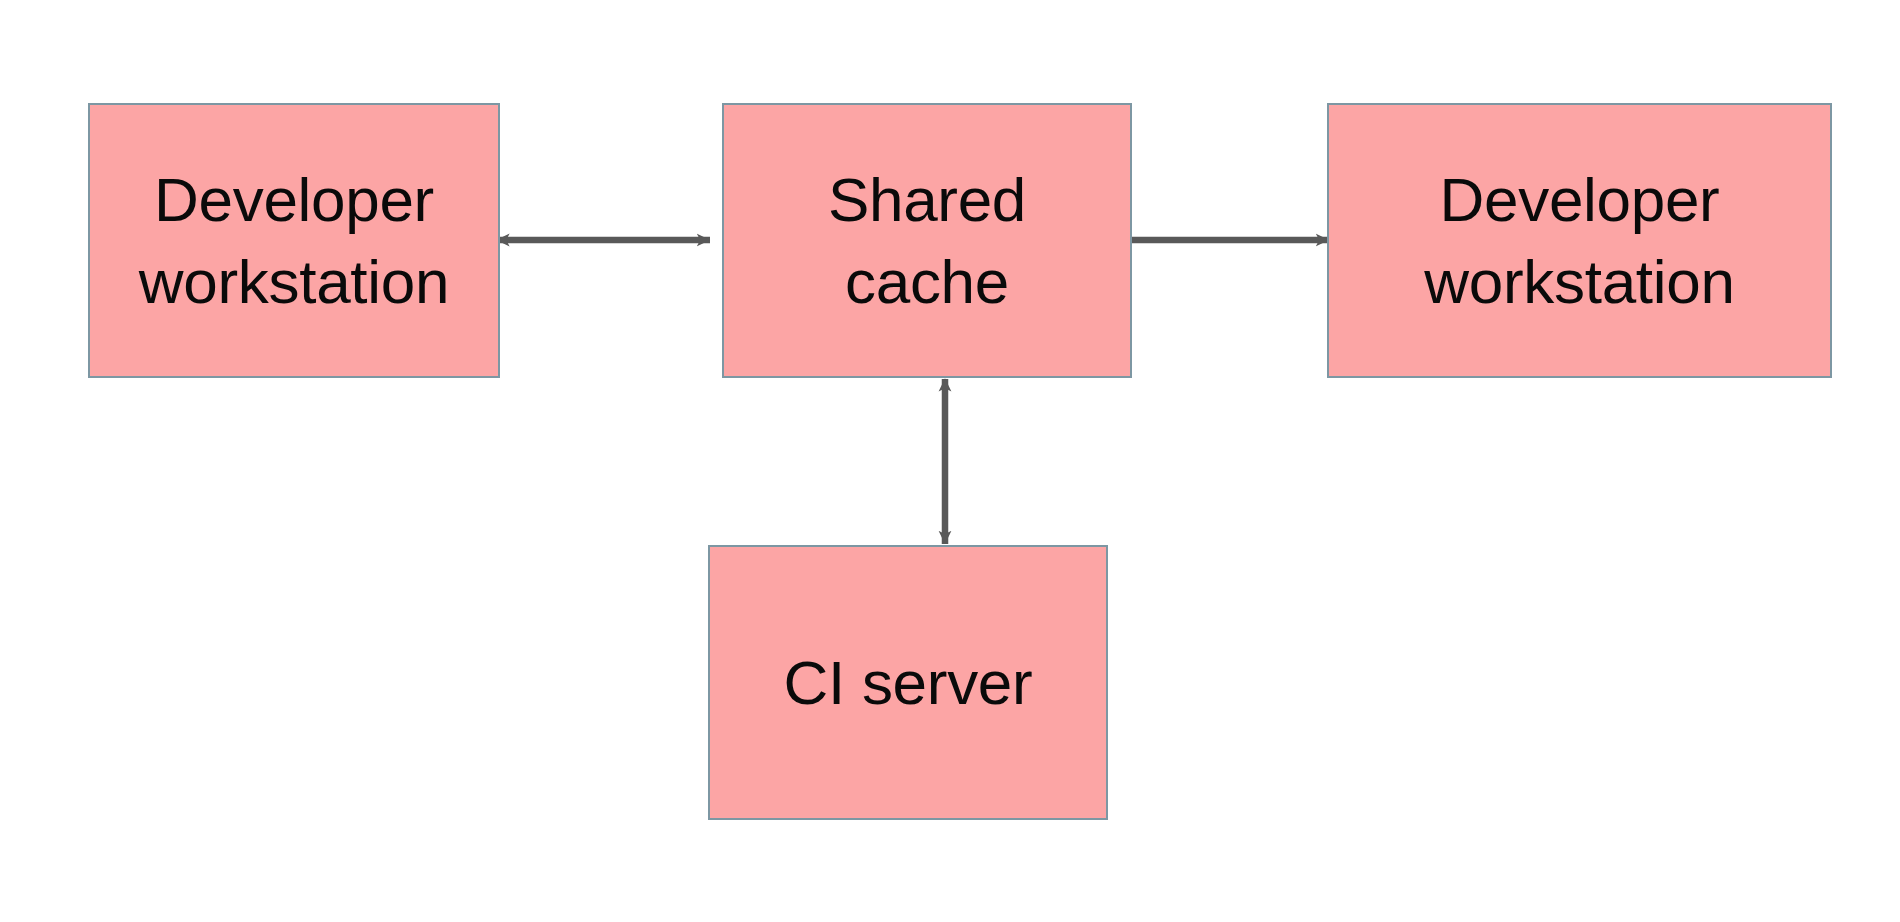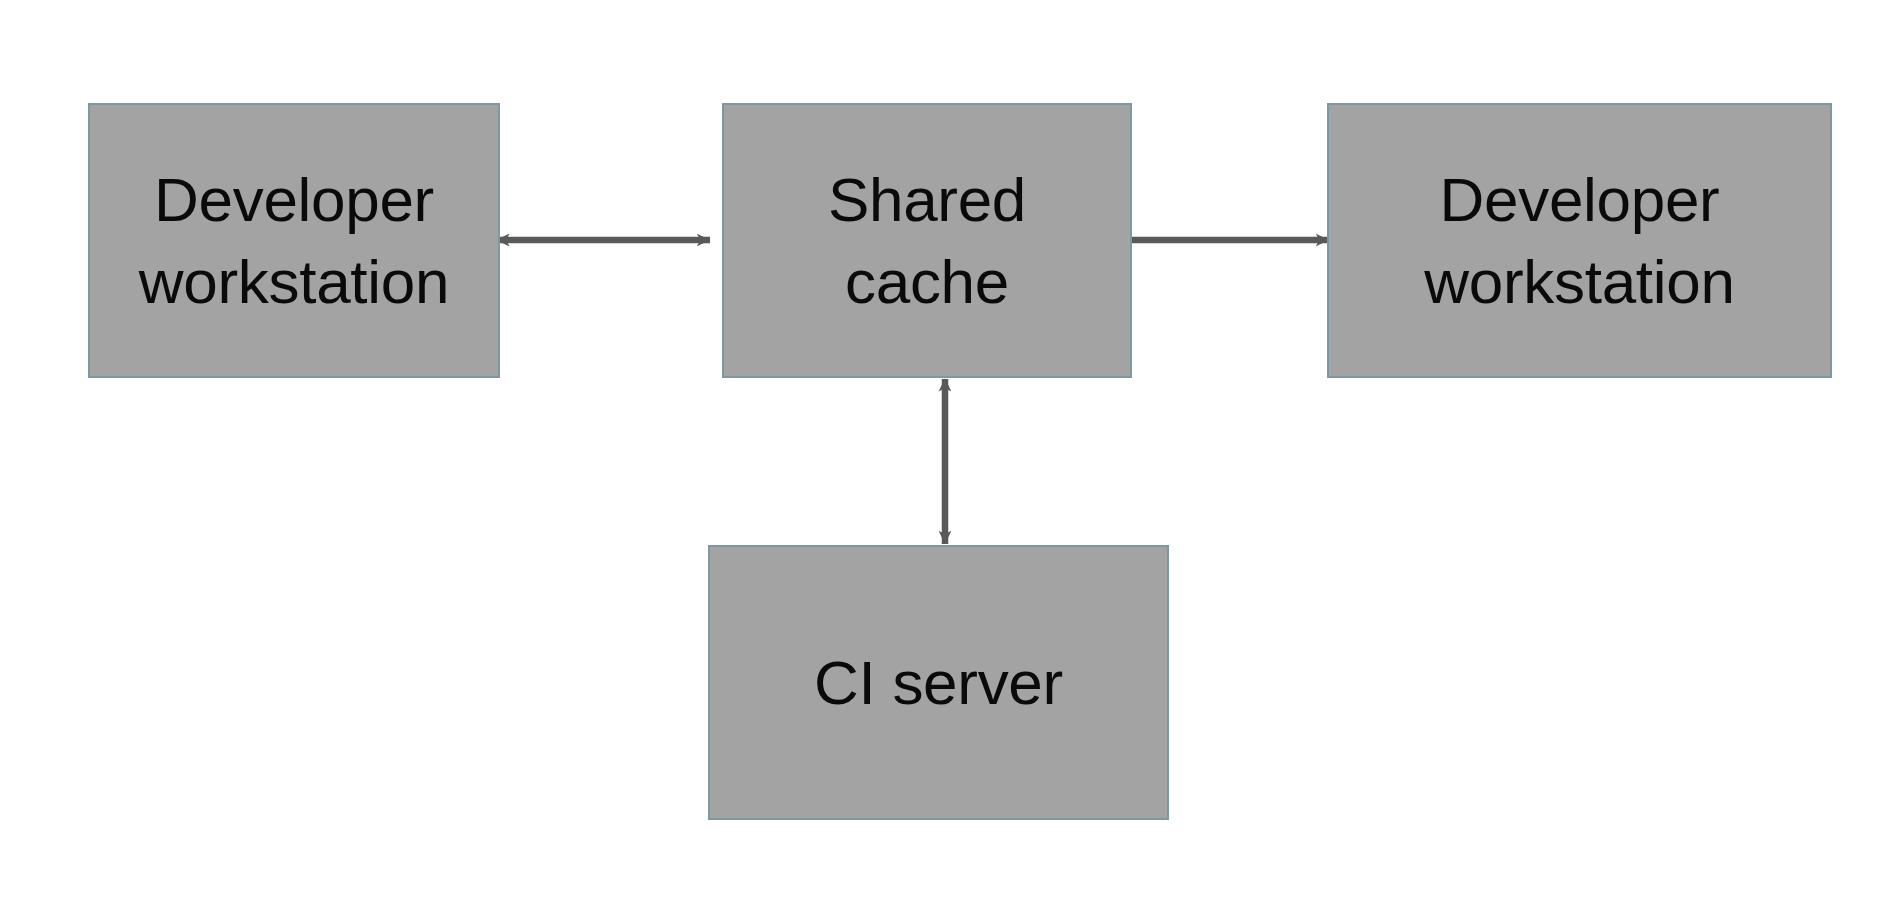--- a/index.html
+++ b/index.html
@@ -16,41 +16,41 @@
   }
   #canvas {
     position: relative;
     width: 1900px;
     height: 922px;
     background: #ffffff;
   }
   .node {
     position: absolute;
     box-sizing: border-box;
-    background: #a3a3a3;
+    background: #fca5a5;
     border: 2px solid #7d97a3;
     display: flex;
     align-items: center;
     justify-content: center;
     text-align: center;
   }
   .node-label {
     font-family: "Liberation Sans", sans-serif;
     font-size: 62px;
     line-height: 1.32;
     color: #0a0a0a;
     font-weight: 400;
     letter-spacing: -0.3px;
     white-space: pre-line;
     padding: 0 6px;
   }
   #node-dev-left  { left: 88px;  top: 103px; width: 412px; height: 275px; }
   #node-cache     { left: 708px; top: 103px; width: 410px; height: 275px; margin-left: 14px; }
   #node-dev-right { left: 1327px;top: 103px; width: 505px; height: 275px; }
-  #node-ci        { left: 708px; top: 545px; width: 461px; height: 275px; }
+  #node-ci        { left: 708px; top: 545px; width: 400px; height: 275px; }
 
   .edge-layer {
     position: absolute;
     left: 0;
     top: 0;
     width: 1900px;
     height: 922px;
     pointer-events: none;
   }
   .edge-hit {

